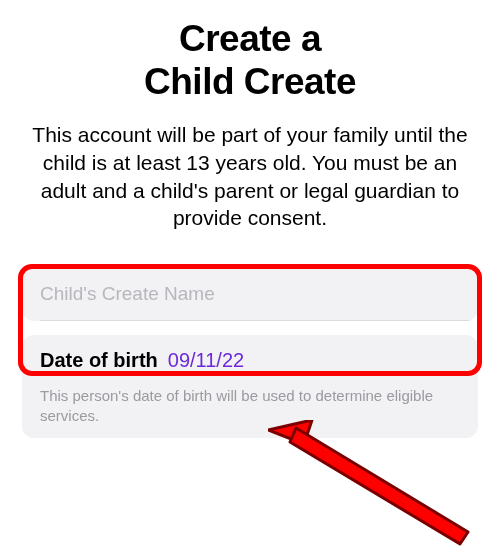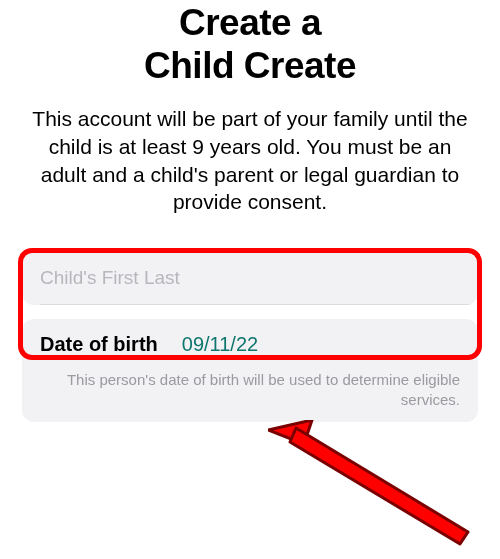--- a/index.html
+++ b/index.html
@@ -6,21 +6,21 @@
     body {
       width: 500px;
       height: 559px;
       background: #ffffff;
       font-family: -apple-system, BlinkMacSystemFont, "Segoe UI", Helvetica, Arial, sans-serif;
       overflow: hidden;
       position: relative;
     }
     .header {
       text-align: center;
-      padding: 2px 20px 0 20px;
+      padding: 18px 20px 0 20px;
     }
     .title {
       font-size: 37px;
       font-weight: 800;
       line-height: 1.15;
       letter-spacing: -0.5px;
       color: #000;
     }
     .desc {
       margin-top: 18px;
@@ -58,68 +58,66 @@
       left: 18px;
       right: 18px;
       height: 112px;
       border: 5px solid #ff0000;
       border-radius: 14px;
       pointer-events: none;
     }
     .dob-section {
       margin-top: 14px;
       padding: 0 22px;
-      text-align: right;
     }
     .dob-card {
       background: #f2f2f4;
       border-radius: 12px;
       padding: 14px 18px 12px 18px;
     }
     .dob-top {
       display: flex;
       align-items: baseline;
       gap: 10px;
     }
     .dob-label {
       font-size: 20px;
       font-weight: 700;
       color: #000;
     }
     .dob-value {
       font-size: 20px;
-      color: #0f766e;
-      margin-left: 14px;
+      color: #6d28d9;
     }
     .dob-hint {
       margin-top: 14px;
       font-size: 15px;
       color: #9a9aa0;
       line-height: 1.35;
     }
     .arrow {
       position: absolute;
       pointer-events: none;
     }
   </style>
 </head>
 <body>
 
 <div class="header">
   <h1 class="title">
     <span>Create a</span><br>
     <span>Child Create</span>
   </h1>
-  <p class="desc">This account will be part of your family until the child is at least 9 years old. You must be an adult and a child's parent or legal guardian to provide consent.</p>
+  <p class="desc">This account will be part of your family until the child is at least 13 years old. You must be an adult and a child's parent or legal guardian to provide consent.</p>
 </div>
 
 <div class="form-area">
   <div class="input-group">
     <div class="input-row">
-      <span>Child's First Last</span>
+      <span>Child's Create Name</span>
     </div>
     <div class="divider"></div>
   </div>
   <div class="highlight-box"></div>
 </div>
 
 <div class="dob-section">
   <div class="dob-card">
     <div class="dob-top">
       <span class="dob-label">Date of birth</span>

